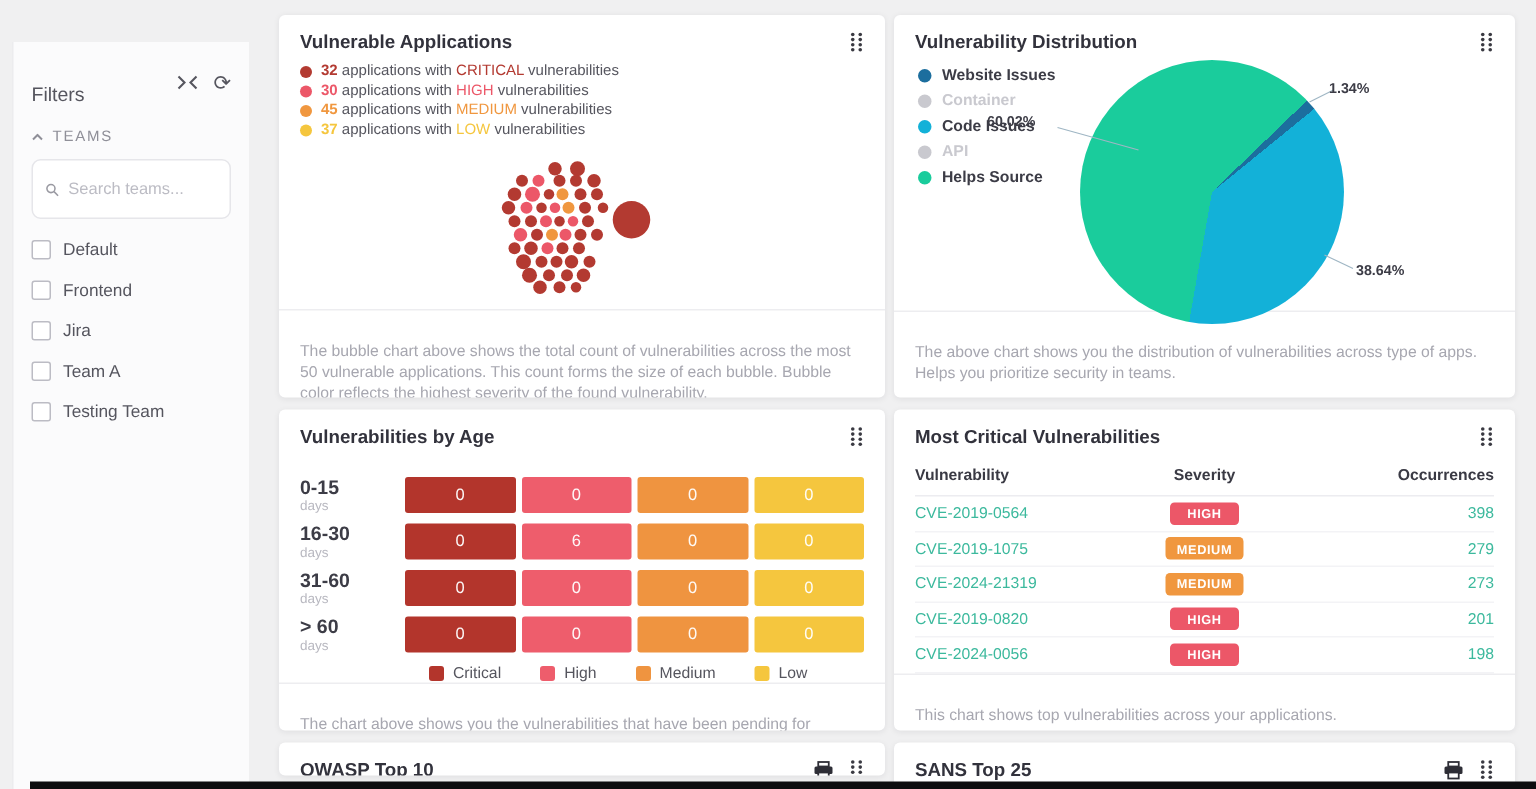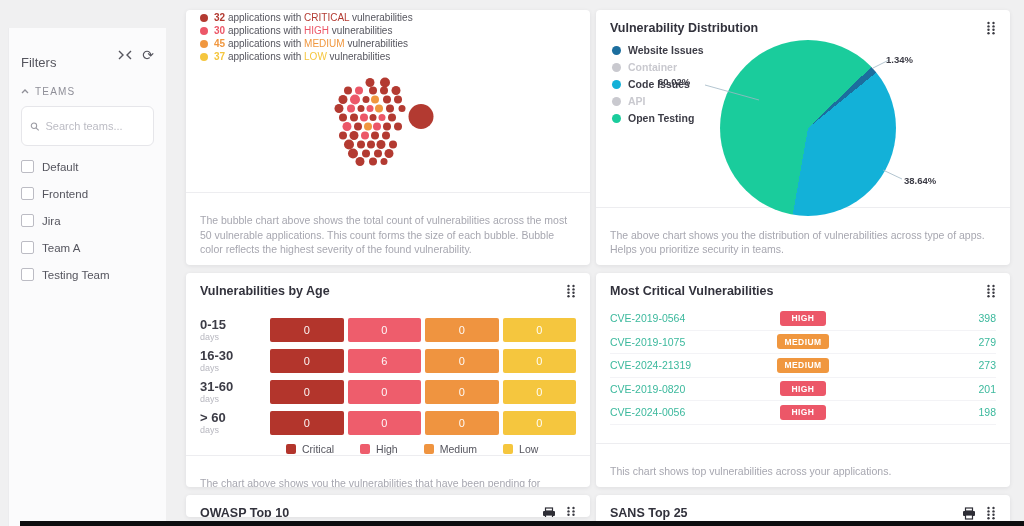--- a/index.html
+++ b/index.html
@@ -129,20 +129,35 @@
         <span class="team-label">Team A</span>
       </div>
       <div class="team-row">
         <span class="cbx"></span>
         <span class="team-label">Testing Team</span>
       </div>
     </div>
 </div>
 
 <div class="card" id="card-vuln-apps">
+  <div class="card-head">
+    <span class="card-title">Vulnerable Applications</span>
+    <span class="head-icons">
+      <svg class="icon-btn" width="10" height="14" viewBox="0 0 10 14" fill="#3a3a42">
+        <circle cx="2.5" cy="2" r="1.2"></circle>
+          <circle cx="7.5" cy="2" r="1.2"></circle>
+          <circle cx="2.5" cy="5.4" r="1.2"></circle>
+          <circle cx="7.5" cy="5.4" r="1.2"></circle>
+          <circle cx="2.5" cy="8.8" r="1.2"></circle>
+          <circle cx="7.5" cy="8.8" r="1.2"></circle>
+          <circle cx="2.5" cy="12.2" r="1.2"></circle>
+          <circle cx="7.5" cy="12.2" r="1.2"></circle>
+      </svg>
+    </span>
+  </div>
   <div class="va-legend" id="va-legend">
       <div class="va-row">
         <span class="va-dot" style="background: rgb(179, 58, 49);"></span>
         <span><span style="color: rgb(179, 58, 49); font-weight: bold;">32 </span>applications with <span style="color: rgb(179, 58, 49);">CRITICAL</span> vulnerabilities</span>
       </div>
       <div class="va-row">
         <span class="va-dot" style="background: rgb(236, 87, 104);"></span>
         <span><span style="color: rgb(236, 87, 104); font-weight: bold;">30 </span>applications with <span style="color: rgb(236, 87, 104);">HIGH</span> vulnerabilities</span>
       </div>
       <div class="va-row">
@@ -239,21 +254,21 @@
       <div class="dl-row">
         <span class="dl-dot" style="background: rgb(19, 177, 216);"></span>
         <span class="dl-text">Code Issues</span>
       </div>
       <div class="dl-row disabled">
         <span class="dl-dot" style="background: rgb(201, 201, 207);"></span>
         <span class="dl-text">API</span>
       </div>
       <div class="dl-row">
         <span class="dl-dot" style="background: rgb(26, 204, 156);"></span>
-        <span class="dl-text">Open Testing</span>
+        <span class="dl-text">Helps Source</span>
       </div>
     </div>
   <div class="pie" id="pie" style="background: conic-gradient(from 190deg, rgb(26, 204, 156) 0deg, rgb(26, 204, 156) 216.072deg, rgb(28, 110, 158) 216.072deg, rgb(28, 110, 158) 220.896deg, rgb(19, 177, 216) 220.896deg, rgb(19, 177, 216) 360deg);"></div>
   <svg class="pie-overlay" id="pie-lines" width="414" height="230">
       <line x1="109" y1="75" x2="163" y2="90" stroke="#9fb6c4" stroke-width="0.8"></line>
       <line x1="277" y1="58" x2="293" y2="50" stroke="#9fb6c4" stroke-width="0.8"></line>
       <line x1="287" y1="160" x2="306" y2="169" stroke="#9fb6c4" stroke-width="0.8"></line>
     </svg>
   <div id="pie-labels">
       <span class="pie-label" style="left: 62px; top: 66px;">60.02%</span>
@@ -360,20 +375,25 @@
           <circle cx="2.5" cy="5.4" r="1.2"></circle>
           <circle cx="7.5" cy="5.4" r="1.2"></circle>
           <circle cx="2.5" cy="8.8" r="1.2"></circle>
           <circle cx="7.5" cy="8.8" r="1.2"></circle>
           <circle cx="2.5" cy="12.2" r="1.2"></circle>
           <circle cx="7.5" cy="12.2" r="1.2"></circle>
       </svg>
     </span>
   </div>
   <div class="tbl">
+    <div class="tbl-head">
+      <span class="th-vuln">Vulnerability</span>
+      <span class="th-sev">Severity</span>
+      <span class="th-occ">Occurrences</span>
+    </div>
     <div id="tbl-body">
         <div class="tbl-row">
           <span class="cve-link">CVE-2019-0564</span>
           <span class="sev-badge" style="background: rgb(236, 87, 104);">HIGH</span>
           <span class="occ-val">398</span>
         </div>
         <div class="tbl-row">
           <span class="cve-link">CVE-2019-1075</span>
           <span class="sev-badge" style="background: rgb(240, 151, 63);">MEDIUM</span>
           <span class="occ-val">279</span>

